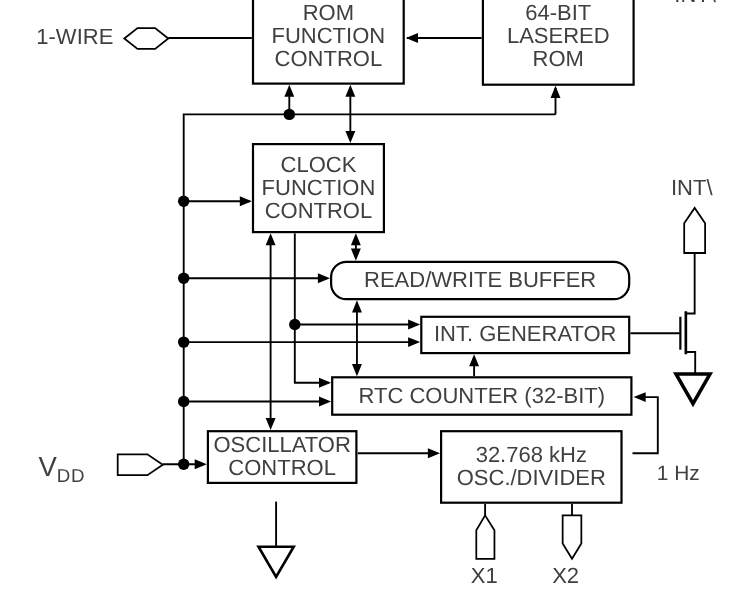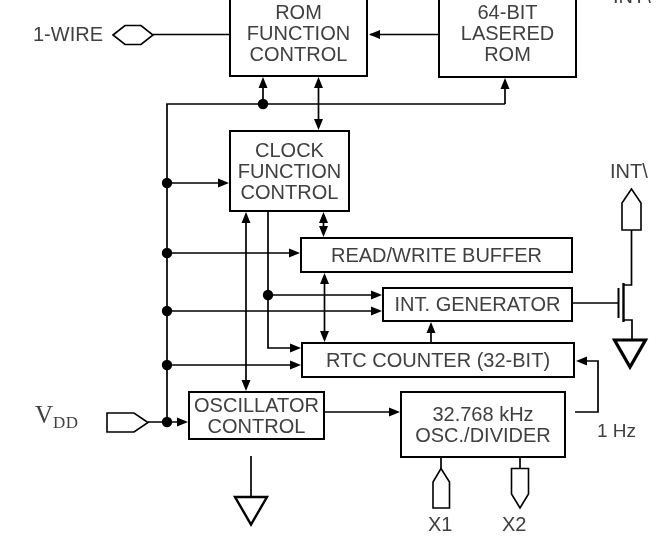--- a/index.html
+++ b/index.html
@@ -12,21 +12,21 @@
   .wiring { position:absolute; left:0; top:0; }
   .block {
     position:absolute; box-sizing:border-box;
     border:2px solid #000; background:#fff;
     display:flex; flex-direction:column; align-items:center; justify-content:center;
     text-align:center; font-size:20px; line-height:21px; white-space:nowrap;
   }
   .block span { display:block; }
   .lbl { position:absolute; font-size:20px; line-height:20px; white-space:nowrap; }
   .lbl-small { font-size:19px; }
-  .vdd-lbl { position:absolute; left:35px; top:401px; white-space:nowrap;font-family:Liberation Serif, serif; }
+  .vdd-lbl { position:absolute; left:35px; top:411px; white-space:nowrap; }
   .vdd-lbl .v-main { font-size:25px; }
   .vdd-lbl .v-sub  { font-size:17px; vertical-align:-5px; letter-spacing:0.5px; }
 </style>
 </head>
 <body>
 
 <div class="canvas">
 
   <svg class="wiring" width="668" height="545" viewBox="0 0 668 545">
 
@@ -120,21 +120,21 @@
     <span>LASERED</span>
     <span>ROM</span>
   </div>
 
   <div class="block" style="left:229px; top:130px; width:121px; height:82px;text-align:right;">
     <span>CLOCK</span>
     <span>FUNCTION</span>
     <span>CONTROL</span>
   </div>
 
-  <div class="block" style="left:300px; top:237px; width:273px; height:36px;">
+  <div class="block" style="left:300px; top:237px; width:273px; height:36px;border-radius:15px;">
     <span>READ/WRITE BUFFER</span>
   </div>
 
   <div class="block" style="left:382px; top:287px; width:191px; height:35px;">
     <span>INT. GENERATOR</span>
   </div>
 
   <div class="block" style="left:301px; top:342px; width:274px; height:36px;">
     <span>RTC COUNTER (32-BIT)</span>
   </div>

